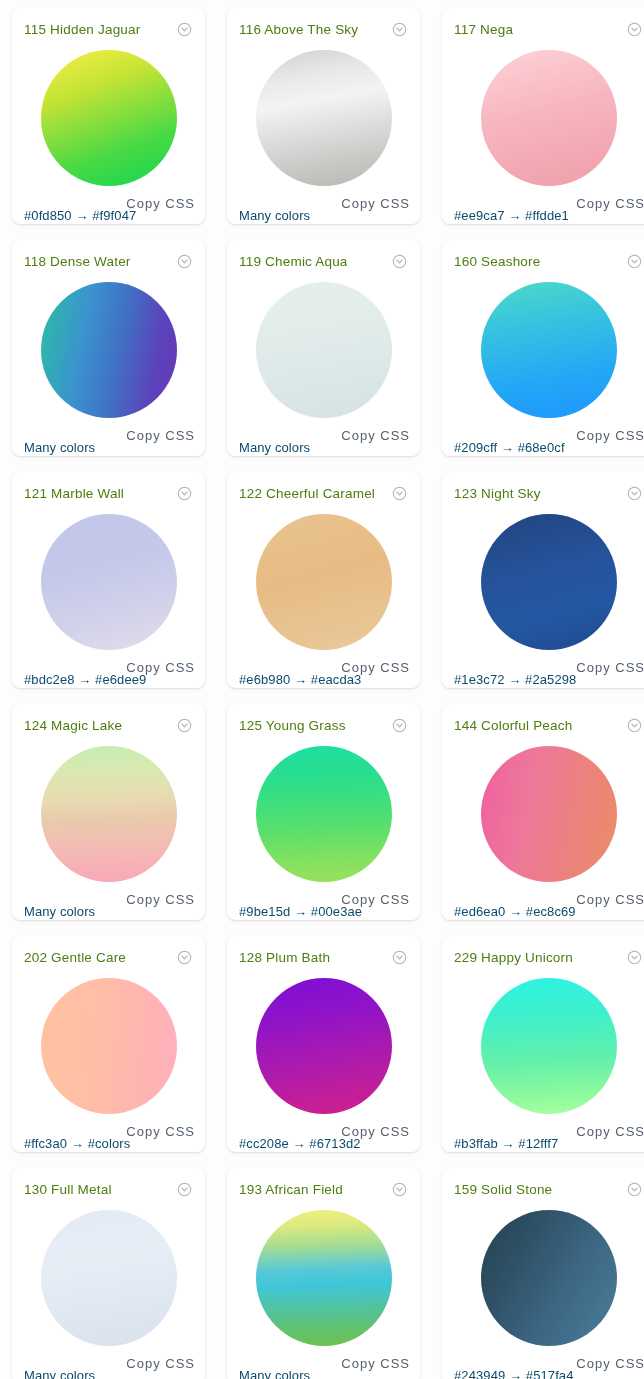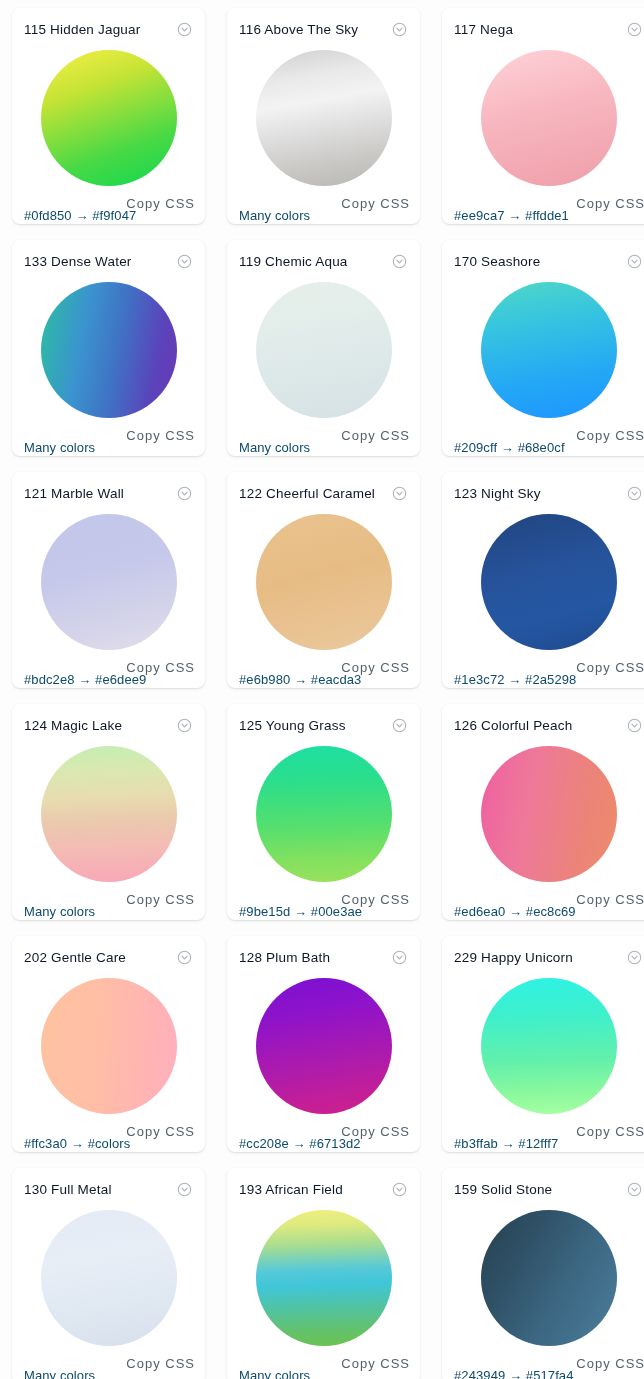--- a/index.html
+++ b/index.html
@@ -49,21 +49,21 @@
   .card-head {
     display: flex;
     align-items: flex-start;
     justify-content: space-between;
     height: 18px;
     flex: none;
   }
 
   .card-title {
     font-size: 13.5px;
-    color: #0f172a;
+    color: #4d7c0f;
     letter-spacing: 0.2px;
     white-space: nowrap;
     line-height: 15px;
   }
 
   .fav-icon {
     flex: none;
     width: 15px;
     height: 15px;
     margin-top: 0px;
@@ -182,21 +182,21 @@
         </div>
         <div class="card-foot">
           <span class="hexline">#ee9ca7 → #ffdde1</span>
           <span class="copy-css">Copy CSS</span>
         </div>
       </div>
     </div>
     <div class="cell">
       <div class="card">
         <div class="card-head">
-          <div class="card-title">133 Dense Water</div>
+          <div class="card-title">118 Dense Water</div>
           <span class="fav-icon">
             <svg viewBox="0 0 16 16" width="15" height="15" aria-hidden="true">
               <circle cx="8" cy="8" r="6.6" fill="none" stroke="#6b7683" stroke-width="1.1"></circle>
               <path d="M5.3 6.6 L8 9.5 L10.7 6.6" fill="none" stroke="#6b7683" stroke-width="1.25" stroke-linecap="round" stroke-linejoin="round"></path>
             </svg>
           </span>
         </div>
         <div class="swatch-wrap">
           <div class="swatch" style="background: linear-gradient(100deg, rgb(43, 191, 160) 0%, rgb(59, 147, 207) 32%, rgb(63, 115, 196) 55%, rgb(91, 66, 187) 82%, rgb(107, 57, 181) 100%);"></div>
         </div>
@@ -222,21 +222,21 @@
         </div>
         <div class="card-foot">
           <span class="hexline">Many colors</span>
           <span class="copy-css">Copy CSS</span>
         </div>
       </div>
     </div>
     <div class="cell">
       <div class="card">
         <div class="card-head">
-          <div class="card-title">170 Seashore</div>
+          <div class="card-title">160 Seashore</div>
           <span class="fav-icon">
             <svg viewBox="0 0 16 16" width="15" height="15" aria-hidden="true">
               <circle cx="8" cy="8" r="6.6" fill="none" stroke="#6b7683" stroke-width="1.1"></circle>
               <path d="M5.3 6.6 L8 9.5 L10.7 6.6" fill="none" stroke="#6b7683" stroke-width="1.25" stroke-linecap="round" stroke-linejoin="round"></path>
             </svg>
           </span>
         </div>
         <div class="swatch-wrap">
           <div class="swatch" style="background: linear-gradient(170deg, rgb(79, 217, 198) 0%, rgb(54, 195, 224) 32%, rgb(36, 168, 245) 68%, rgb(29, 149, 255) 100%);"></div>
         </div>
@@ -342,21 +342,21 @@
         </div>
         <div class="card-foot">
           <span class="hexline">#9be15d → #00e3ae</span>
           <span class="copy-css">Copy CSS</span>
         </div>
       </div>
     </div>
     <div class="cell">
       <div class="card">
         <div class="card-head">
-          <div class="card-title">126 Colorful Peach</div>
+          <div class="card-title">144 Colorful Peach</div>
           <span class="fav-icon">
             <svg viewBox="0 0 16 16" width="15" height="15" aria-hidden="true">
               <circle cx="8" cy="8" r="6.6" fill="none" stroke="#6b7683" stroke-width="1.1"></circle>
               <path d="M5.3 6.6 L8 9.5 L10.7 6.6" fill="none" stroke="#6b7683" stroke-width="1.25" stroke-linecap="round" stroke-linejoin="round"></path>
             </svg>
           </span>
         </div>
         <div class="swatch-wrap">
           <div class="swatch" style="background: linear-gradient(100deg, rgb(239, 95, 160) 0%, rgb(238, 120, 154) 35%, rgb(236, 132, 120) 75%, rgb(236, 140, 105) 100%);"></div>
         </div>

